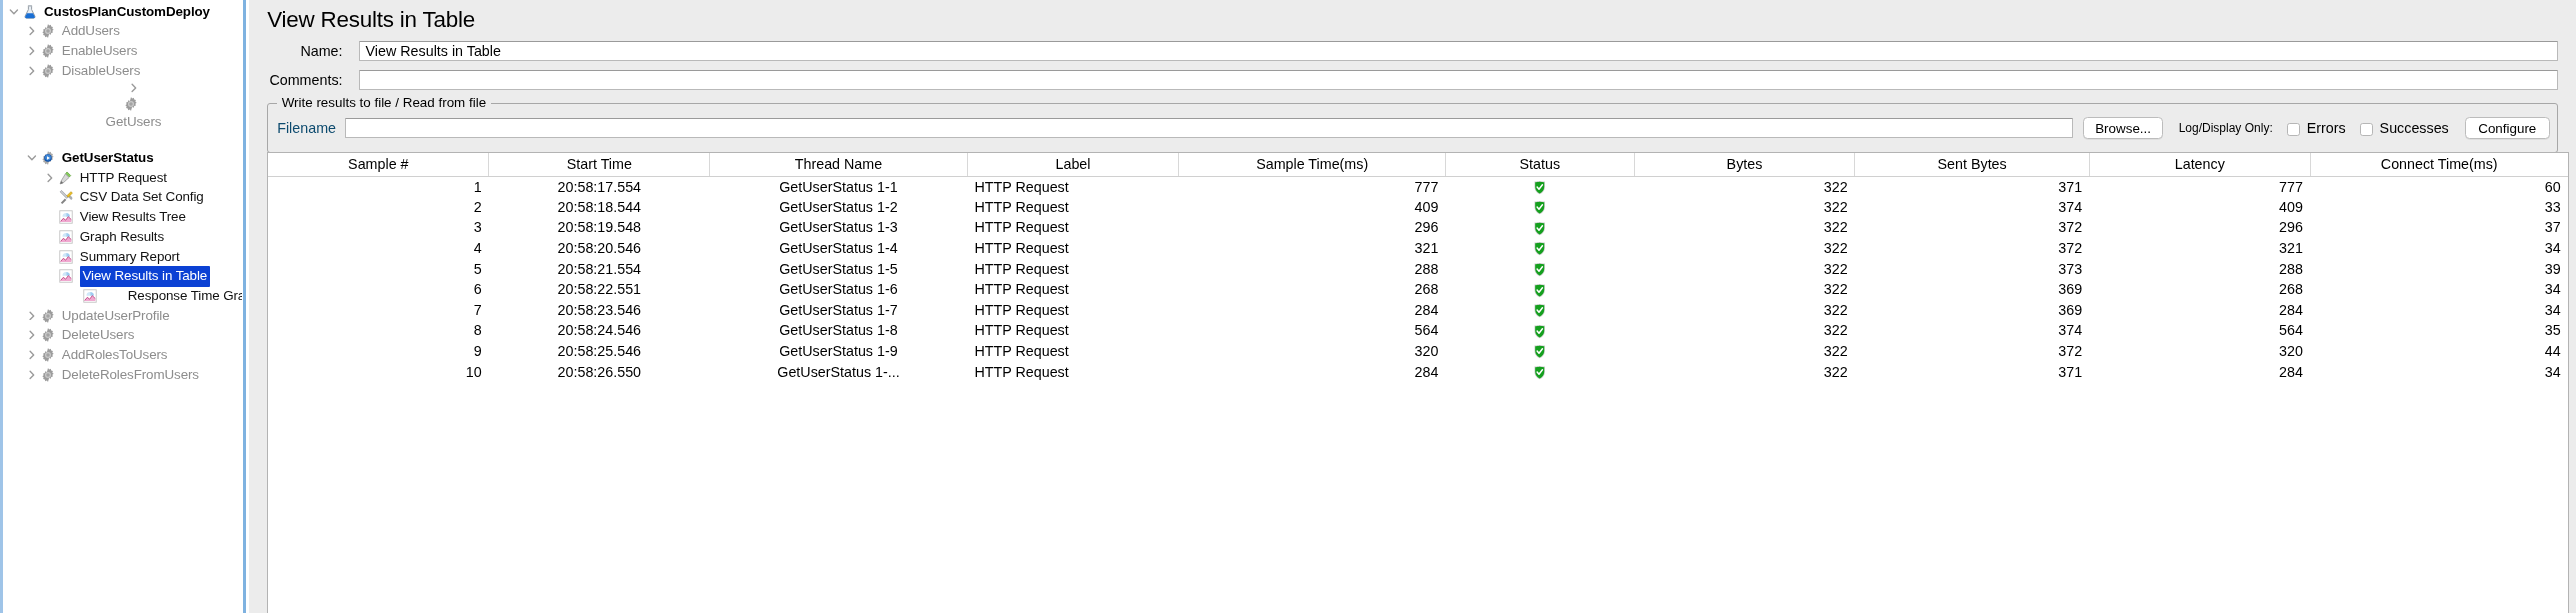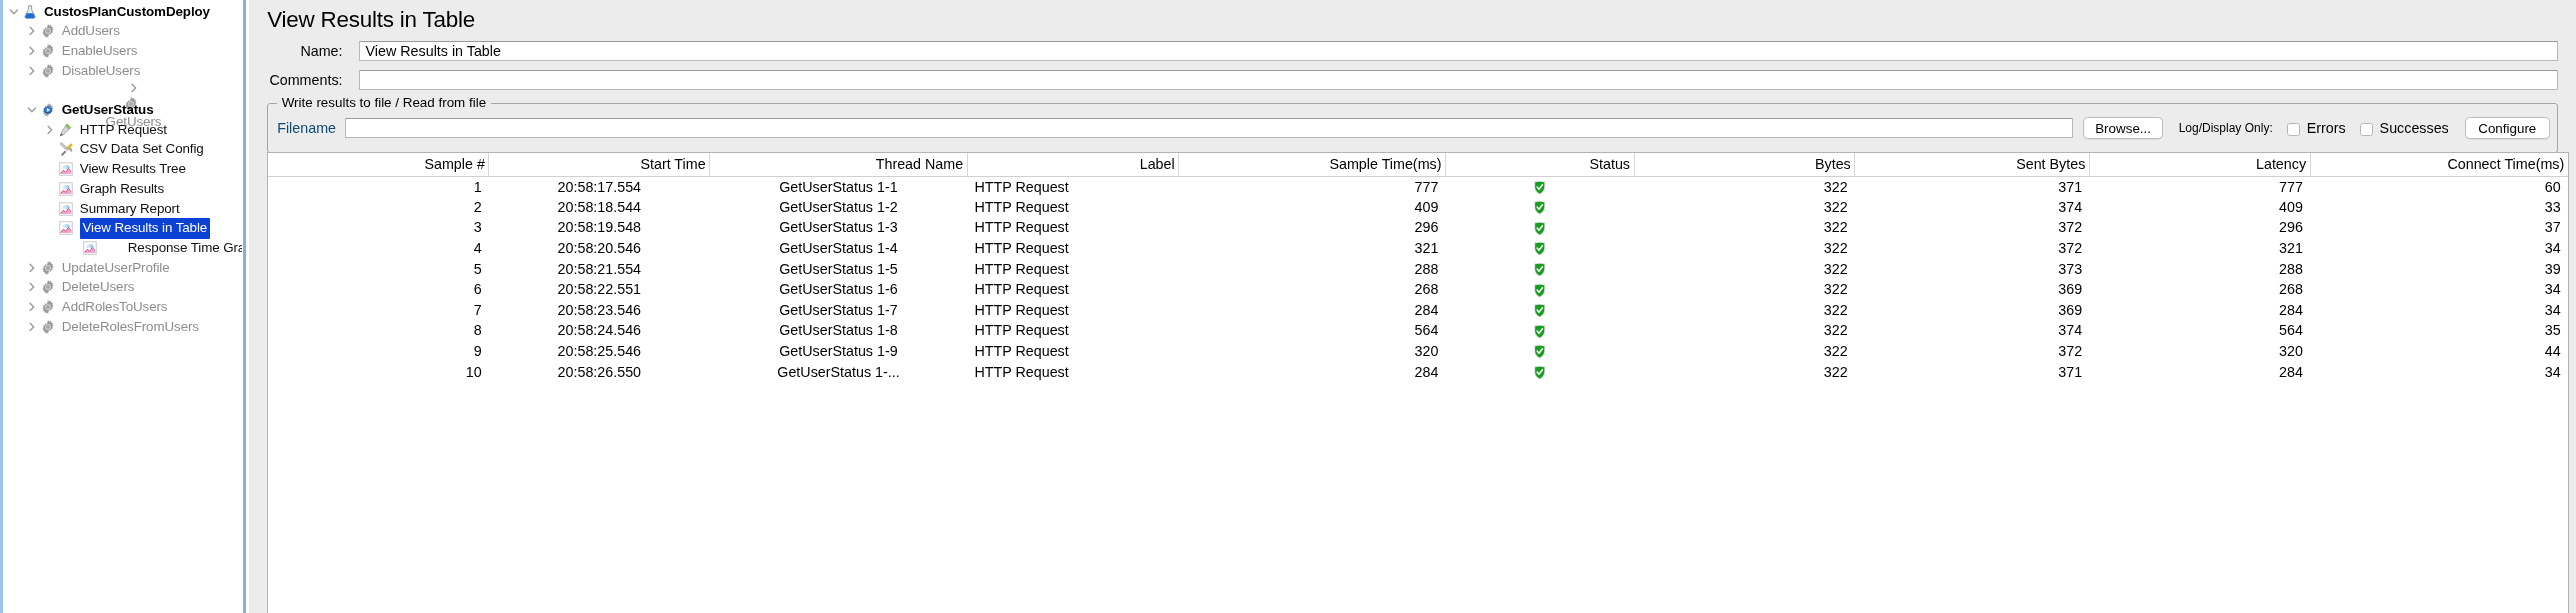--- a/index.html
+++ b/index.html
@@ -228,21 +228,21 @@
     width: 100%;
     table-layout: fixed;
     font-size: 14.3px;
   }
   thead th {
     height: 23px;
     background: #ffffff;
     font-weight: 400;
     font-size: 14.3px;
     color: #000;
-    text-align: right;
+    text-align: center;
     border-bottom: 0.9px solid #d0d0d0;
     border-right: 0.9px solid #d8d8d8;
     padding: 0 3.6px;
     position: relative;
     white-space: nowrap;
   }
   thead th:last-child { border-right: none; }
   tbody td {
     height: 20.6px;
     font-size: 14.3px;
@@ -333,21 +333,21 @@
           </span>
           <span class="tree-icon">
             <svg width="16" height="16" viewBox="0 0 18 18">
               <path d="M9 1.2 l1.2 1.5 1.9-.6 .5 1.9 1.9.5-.6 1.9 1.5 1.2-1.5 1.2 .6 1.9-1.9.5-.5 1.9-1.9-.6L9 16.8 7.8 15.3l-1.9.6-.5-1.9-1.9-.5 .6-1.9L2.6 10.4 4.1 9.2 3.5 7.3l1.9-.5 .5-1.9 1.9.6Z" fill="#9c9c9c"></path>
               <circle cx="9" cy="9" r="3.4" fill="#c9c9c9"></circle>
               <circle cx="9" cy="9" r="2" fill="#a4a4a4"></circle>
             </svg>
           </span>
           <span class="tree-label dim">GetUsers</span>
         </div>
-        <div class="tree-row" style="padding-left: 25px;">
+        <div class="tree-row" style="padding-left: 25px; margin-top: 48px;">
           <span class="twisty">
             <svg width="9.8" height="9.8" viewBox="0 0 11 11">
               <path d="M1.5 3.5 L5.5 7.5 L9.5 3.5" fill="none" stroke="#9b9b9b" stroke-width="1.6" stroke-linecap="round" stroke-linejoin="round"></path>
             </svg>
           </span>
           <span class="tree-icon">
             <svg width="16" height="16" viewBox="0 0 18 18">
               <path d="M9 1.2 l1.2 1.5 1.9-.6 .5 1.9 1.9.5-.6 1.9 1.5 1.2-1.5 1.2 .6 1.9-1.9.5-.5 1.9-1.9-.6L9 16.8 7.8 15.3l-1.9.6-.5-1.9-1.9-.5 .6-1.9L2.6 10.4 4.1 9.2 3.5 7.3l1.9-.5 .5-1.9 1.9.6Z" fill="#a8a8a8"></path>
               <circle cx="9" cy="9" r="4.2" fill="#0b4ea8"></circle>
               <circle cx="9" cy="8.4" r="3.3" fill="#3d86d6"></circle>

